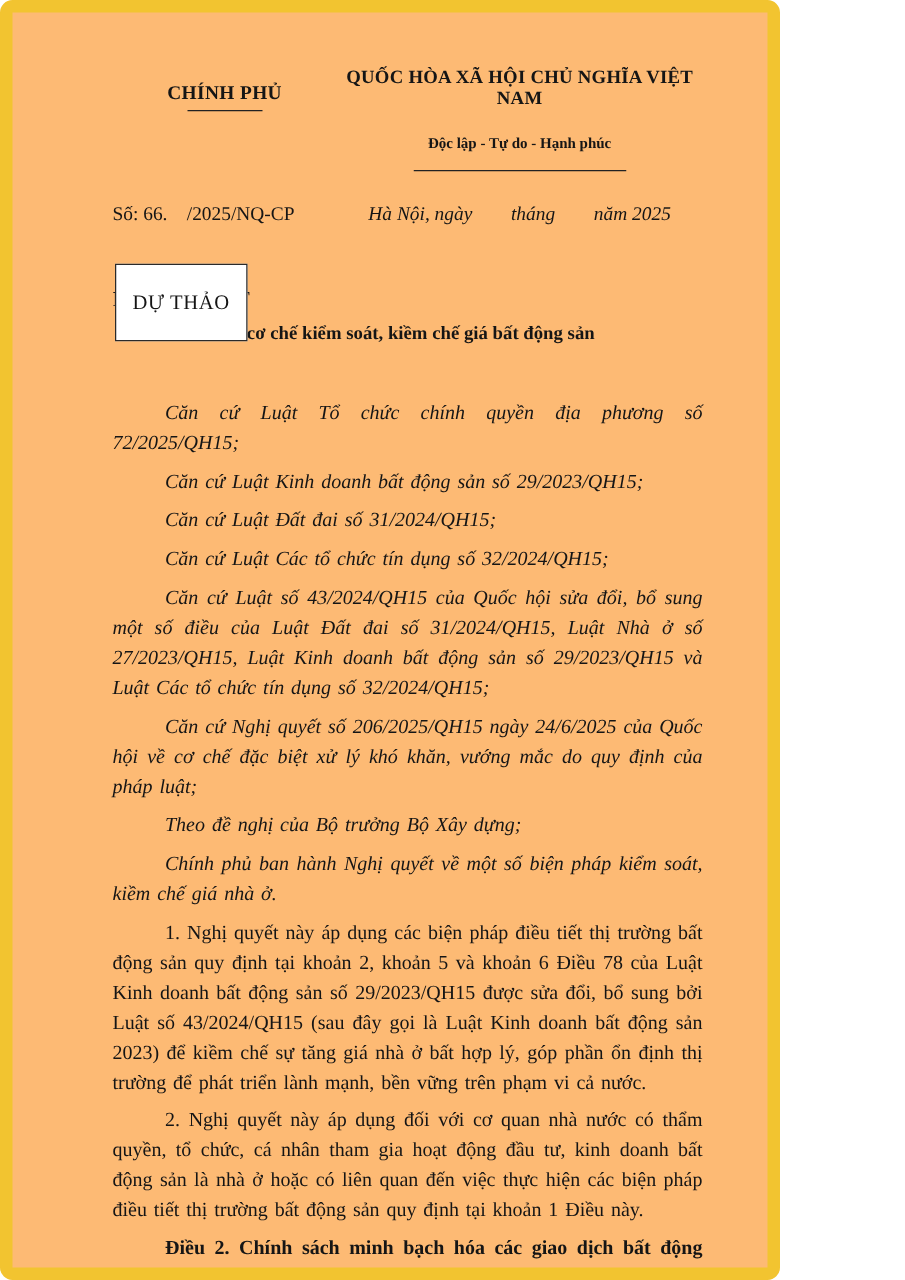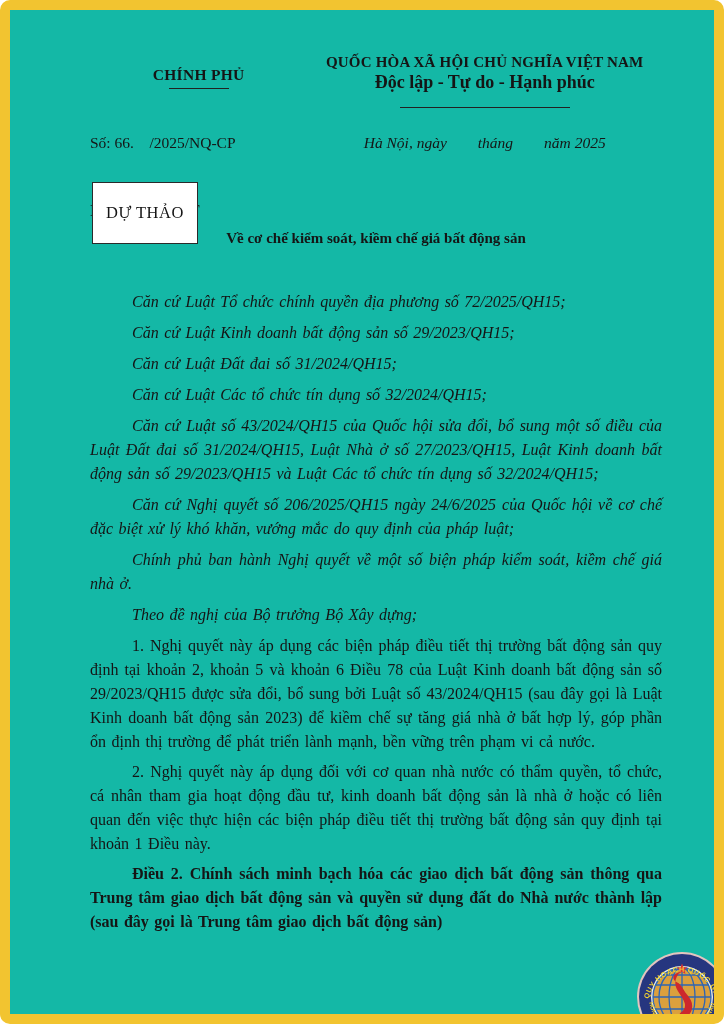--- a/index.html
+++ b/index.html
@@ -3,40 +3,40 @@
 <meta charset="utf-8">
 <style>
   html,body{margin:0;padding:0;}
   body{
     width:724px;height:1024px;
     font-family:"Liberation Serif","DejaVu Serif",serif;
     background:#fff;
   }
   .page{
     position:relative;
-    width:724px;height:1024px;
+    width:624px;height:1024px;
     box-sizing:border-box;
     border:10px solid #f2c430;
     border-radius:10px;
-    background:#14b8a6;
+    background:#fdba74;
     overflow:hidden;
     color:#151515;
   }
   .content{
     position:relative;
     padding:44px 52px 0 80px;
   }
   
   .hdr{display:flex;align-items:flex-start;}
   .hdr-left{width:38%;text-align:center;padding-top:12px;}
   .hdr-right{width:62%;text-align:center;}
   .org{font-weight:bold;font-size:15.5px;letter-spacing:.3px;}
   .rule-sm{width:60px;border-top:1.4px solid #222;margin:4px auto 0;}
   .nat1{font-weight:bold;font-size:15px;letter-spacing:.2px;}
-  .nat2{font-weight:bold;font-size:18px;margin-top:1px;}
+  .nat2{font-weight:bold;font-size:12px;margin-top:19px;}
   .rule-lg{width:170px;border-top:1.5px solid #222;margin:14px auto 0;}
   .numrow{display:flex;margin-top:26px;align-items:baseline;}
   .numrow .no{width:38%;font-size:15.5px;white-space:pre;}
   .numrow .pd{width:62%;text-align:center;font-style:italic;font-size:15.5px;white-space:pre;}
   
   .title-block{position:relative;margin-top:30px;min-height:92px;}
   .draft-box{
     position:absolute;left:2px;top:0;
     border:1.6px solid #2a2a2a;
     padding:20px 13px;
@@ -97,22 +97,22 @@
       <div class="doc-subtitle">Về cơ chế kiểm soát, kiềm chế giá bất động sản</div>
     </div>
 
     <div class="body-text">
       <p class="it">Căn cứ Luật Tổ chức chính quyền địa phương số 72/2025/QH15;</p>
       <p class="it">Căn cứ Luật Kinh doanh bất động sản số 29/2023/QH15;</p>
       <p class="it">Căn cứ Luật Đất đai số 31/2024/QH15;</p>
       <p class="it">Căn cứ Luật Các tổ chức tín dụng số 32/2024/QH15;</p>
       <p class="it">Căn cứ Luật số 43/2024/QH15 của Quốc hội sửa đổi, bổ sung một số điều của Luật Đất đai số 31/2024/QH15, Luật Nhà ở số 27/2023/QH15, Luật Kinh doanh bất động sản số 29/2023/QH15 và Luật Các tổ chức tín dụng số 32/2024/QH15;</p>
       <p class="it">Căn cứ Nghị quyết số 206/2025/QH15 ngày 24/6/2025 của Quốc hội về cơ chế đặc biệt xử lý khó khăn, vướng mắc do quy định của pháp luật;</p>
+      <p class="it">Theo đề nghị của Bộ trưởng Bộ Xây dựng;</p>
       <p class="it">Chính phủ ban hành Nghị quyết về một số biện pháp kiểm soát, kiềm chế giá nhà ở.</p>
-      <p class="it">Theo đề nghị của Bộ trưởng Bộ Xây dựng;</p>
 
       <p>1. Nghị quyết này áp dụng các biện pháp điều tiết thị trường bất động sản quy định tại khoản 2, khoản 5 và khoản 6 Điều 78 của Luật Kinh doanh bất động sản số 29/2023/QH15 được sửa đổi, bổ sung bởi Luật số 43/2024/QH15 (sau đây gọi là Luật Kinh doanh bất động sản 2023) để kiềm chế sự tăng giá nhà ở bất hợp lý, góp phần ổn định thị trường để phát triển lành mạnh, bền vững trên phạm vi cả nước.</p>
       <p>2. Nghị quyết này áp dụng đối với cơ quan nhà nước có thẩm quyền, tổ chức, cá nhân tham gia hoạt động đầu tư, kinh doanh bất động sản là nhà ở hoặc có liên quan đến việc thực hiện các biện pháp điều tiết thị trường bất động sản quy định tại khoản 1 Điều này.</p>
 
       <p class="bold">Điều 2. Chính sách minh bạch hóa các giao dịch bất động sản thông qua Trung tâm giao dịch bất động sản và quyền sử dụng đất do Nhà nước thành lập (sau đây gọi là Trung tâm giao dịch bất động sản)</p>
     </div>
   </div>
 
   <svg class="wm" viewBox="0 0 92 92" aria-hidden="true">
     <defs>

